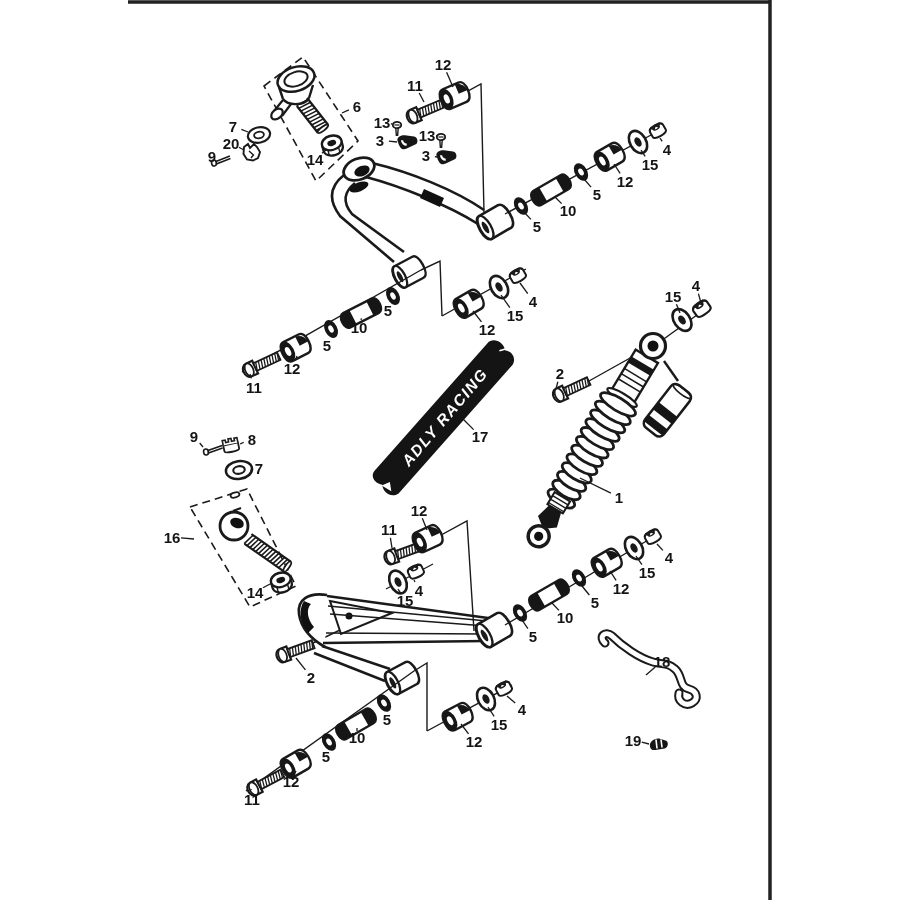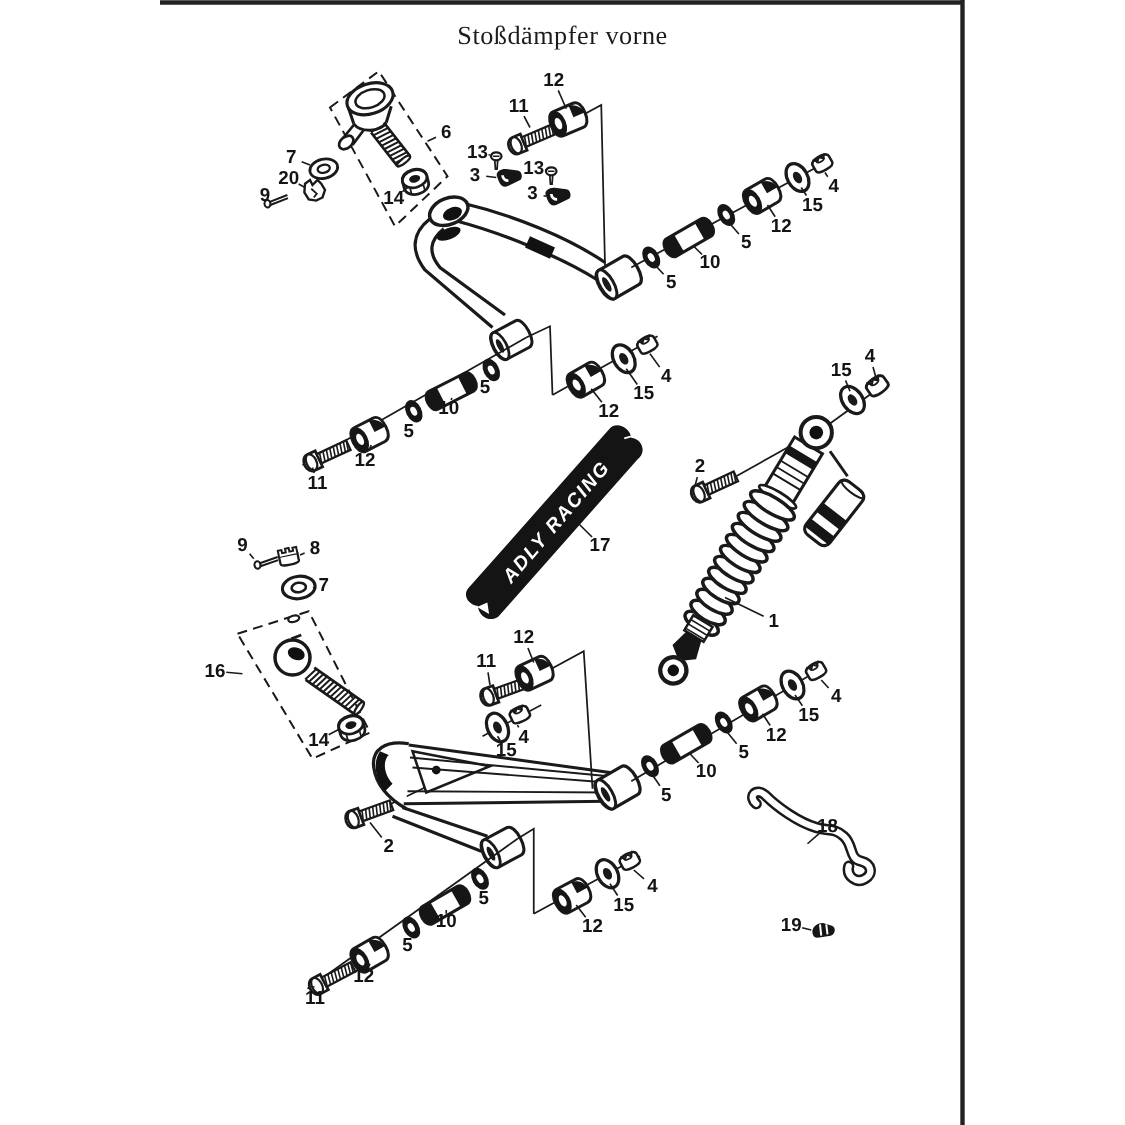--- a/index.html
+++ b/index.html
@@ -21,21 +21,20 @@
   }
   .brand-text{
     font-family:"Liberation Sans",sans-serif;font-weight:bold;font-style:italic;
     font-size:15.5px;fill:#ffffff;letter-spacing:1.5px;text-anchor:middle;
   }
 </style>
 </head>
 <body>
 
 <div class="page">
-  <div class="page-title">Stoßdämpfer vorne</div>
 
   <svg width="900" height="900" viewBox="0 0 900 900">
     <defs>
       <g id="w5">
           <ellipse rx="6.2" ry="9.5" fill="#161616"></ellipse>
           <ellipse rx="2.4" ry="3.8" fill="#fff"></ellipse>
         </g>
       <g id="w15">
           <ellipse rx="8" ry="12" fill="#fff" stroke="#1a1a1a" stroke-width="2.6"></ellipse>
           <ellipse rx="3.2" ry="5" fill="#1a1a1a"></ellipse>

